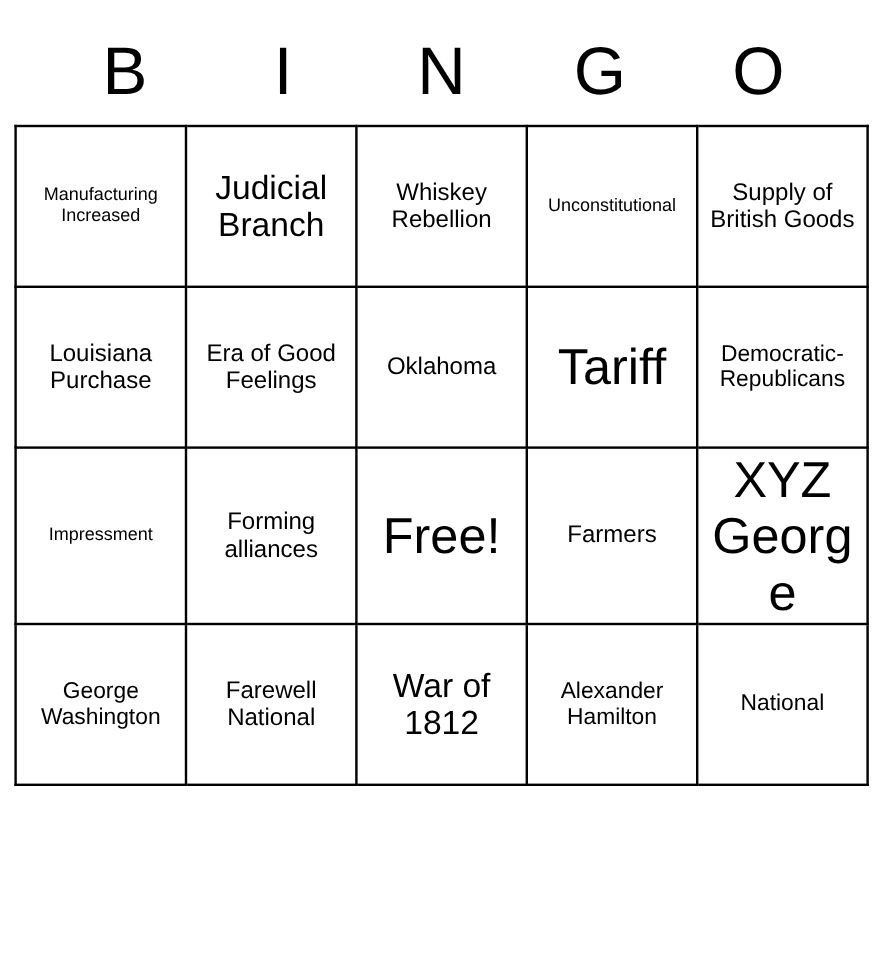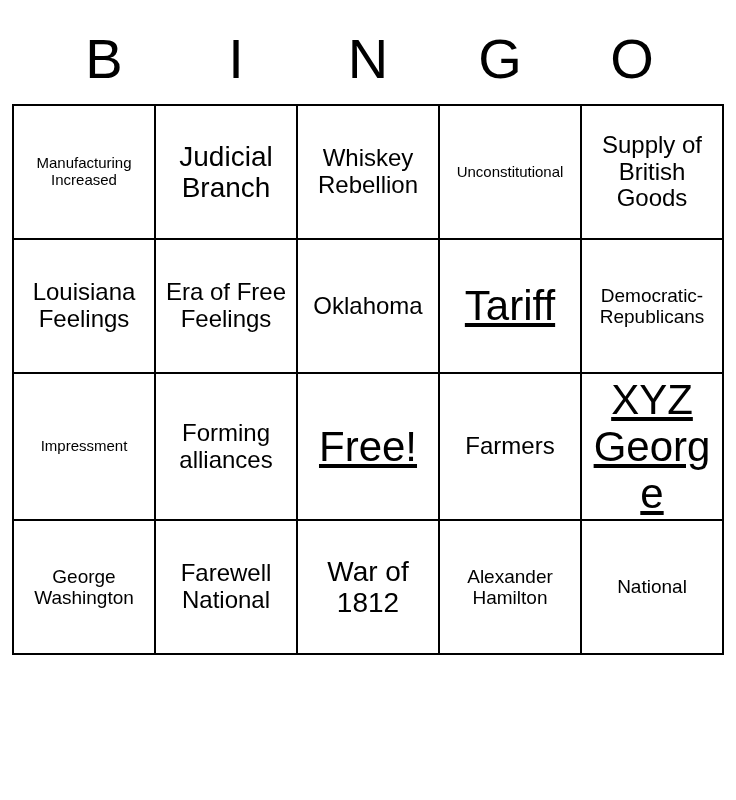--- a/index.html
+++ b/index.html
@@ -52,23 +52,23 @@
     overflow: hidden;
     word-wrap: break-word;
   }
   .cell-text {
     display: block;
     line-height: 1.12;
   }
   
   .fs-xs { font-size: 15px; }
   .fs-s  { font-size: 19px; }
-  .fs-m  { font-size: 24px; }
+  .fs-m  { font-size: 20px; }
   .fs-l  { font-size: 28px; text-align: center; }
-  .fs-xxl{ font-size: 42px; text-decoration: underline; }
+  .fs-xxl{ font-size: 42px; }
 </style>
 </head>
 <body>
 
 <div class="bingo-page">
 
   <div class="bingo-header">
     <div class="header-letter">B</div>
     <div class="header-letter">I</div>
     <div class="header-letter">N</div>
@@ -90,24 +90,24 @@
           </td>
         <td>
             <span class="cell-text fs-xs">Unconstitutional</span>
           </td>
         <td>
             <span class="cell-text fs-m">Supply of British Goods</span>
           </td>
       </tr>
       <tr>
         <td>
-            <span class="cell-text fs-m">Louisiana Feelings</span>
+            <span class="cell-text fs-m">Louisiana Purchase</span>
           </td>
         <td>
-            <span class="cell-text fs-m">Era of Free Feelings</span>
+            <span class="cell-text fs-m">Era of Good Feelings</span>
           </td>
         <td>
             <span class="cell-text fs-m">Oklahoma</span>
           </td>
         <td>
             <span class="cell-text fs-xxl">Tariff</span>
           </td>
         <td>
             <span class="cell-text fs-s">Democratic-Republicans</span>
           </td>

